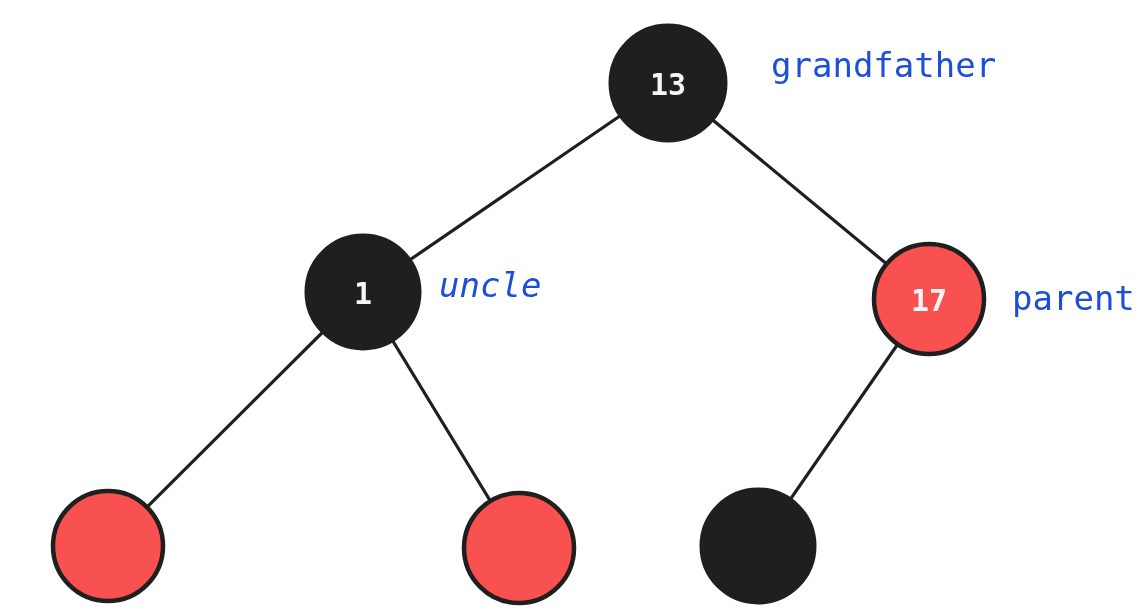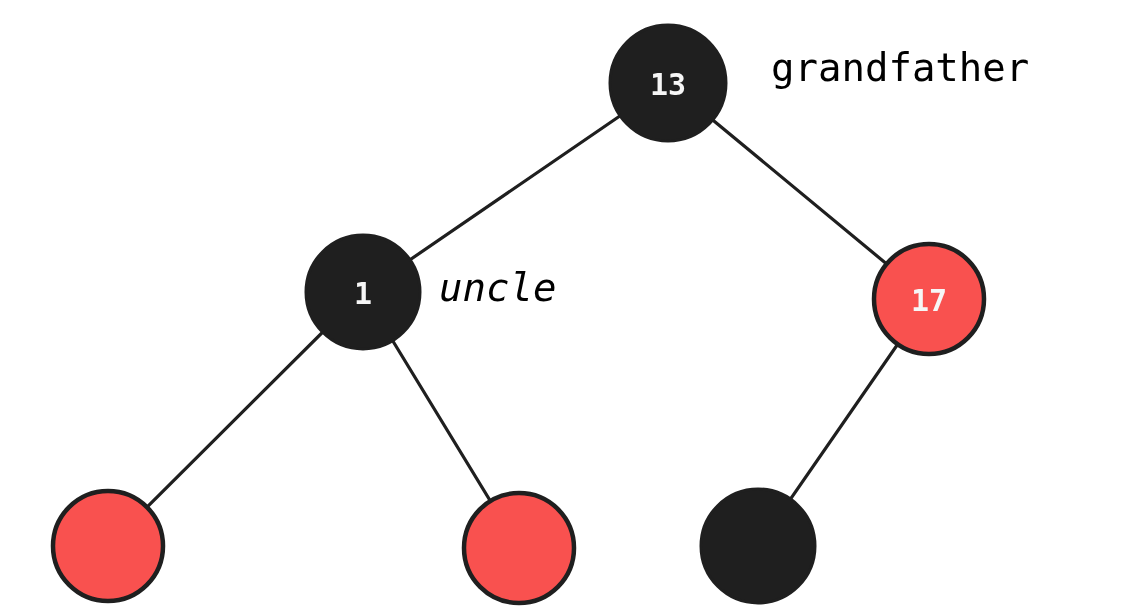--- a/index.html
+++ b/index.html
@@ -42,23 +42,23 @@
   .node-value {
     fill: #f6f6f6;
     font-family: "DejaVu Sans Mono", monospace;
     font-size: 30px;
     font-weight: bold;
     text-anchor: middle;
     dominant-baseline: central;
   }
   .node-annotation {
     position: absolute;
-    color: #000000;
+    color: #1d4ed8;
     font-family: "DejaVu Sans Mono", monospace;
-    font-size: 39px;
+    font-size: 34px;
     font-weight: normal;
     line-height: 1;
     white-space: nowrap;
     letter-spacing: 0px;
   }
 </style>
 </head>
 <body>
 
 <div id="canvas">
@@ -105,14 +105,15 @@
         <text class="node-value" x="668" y="84">13</text>
       </g>
 
     </g>
   </svg>
 
   <div class="node-annotation" style="left:771px; top:48px;">grandfather</div>
 
   <div class="node-annotation" style="left:439px; top:268px;font-style:italic;">uncle</div>
 
+  <div class="node-annotation" style="left:1012px; top:281px;">parent</div>
 
 </div>
 
 </body></html>

